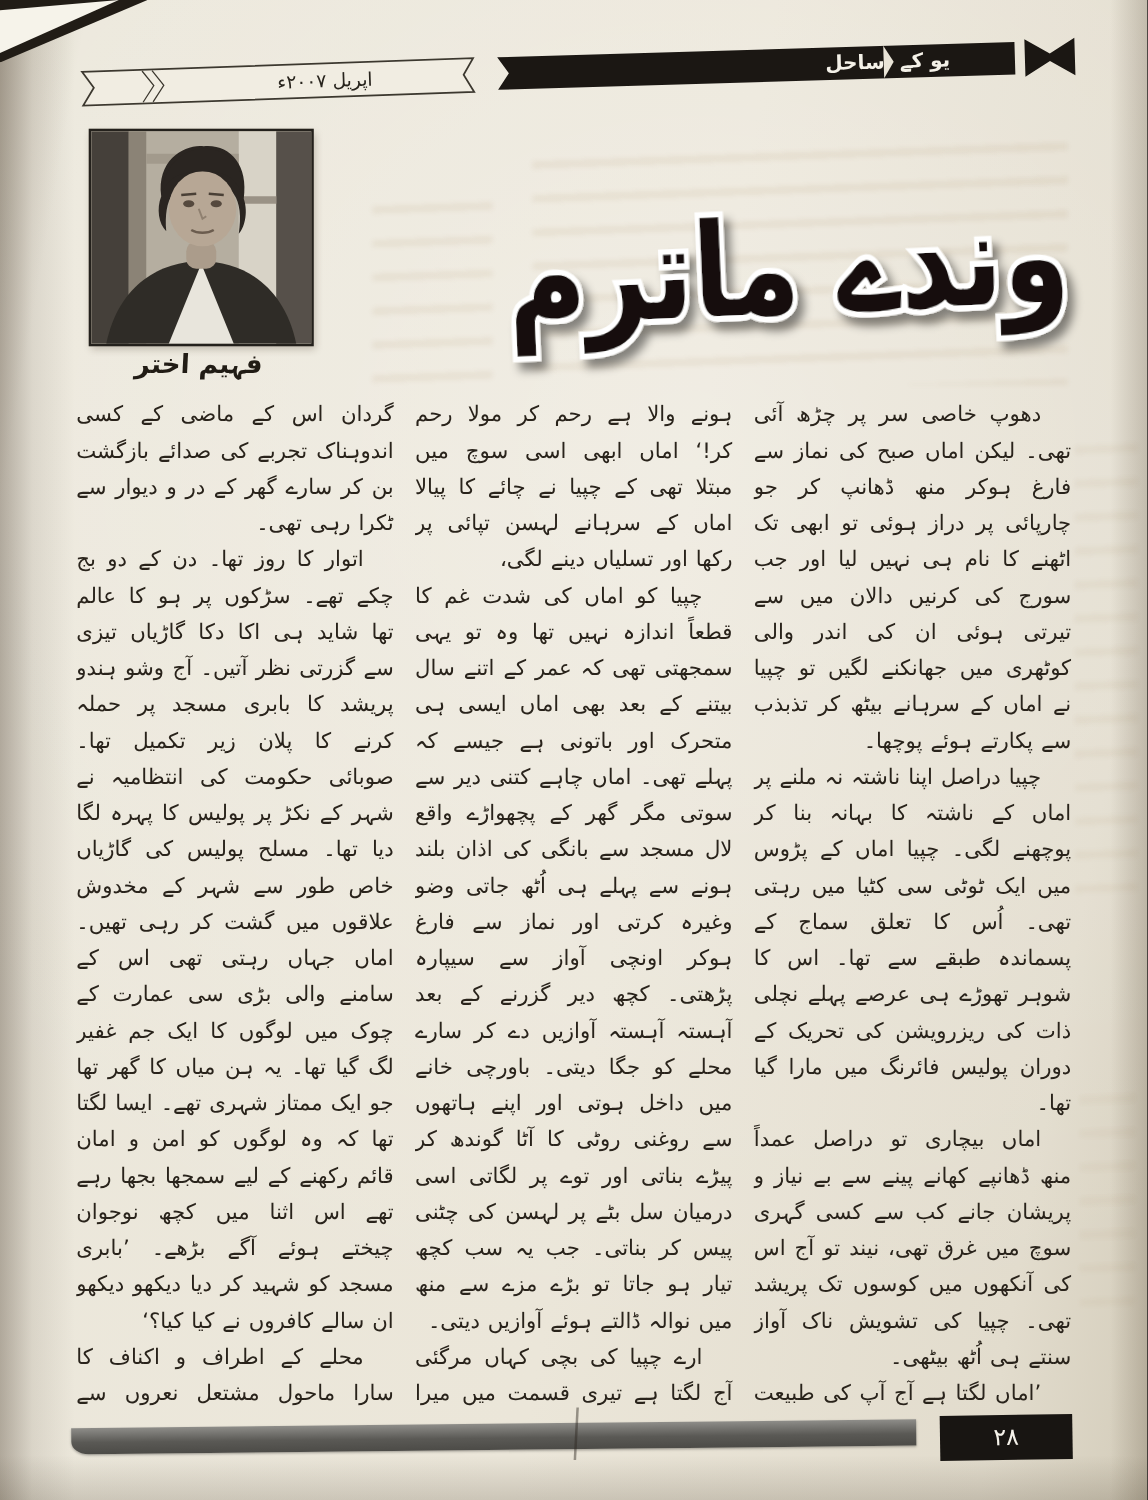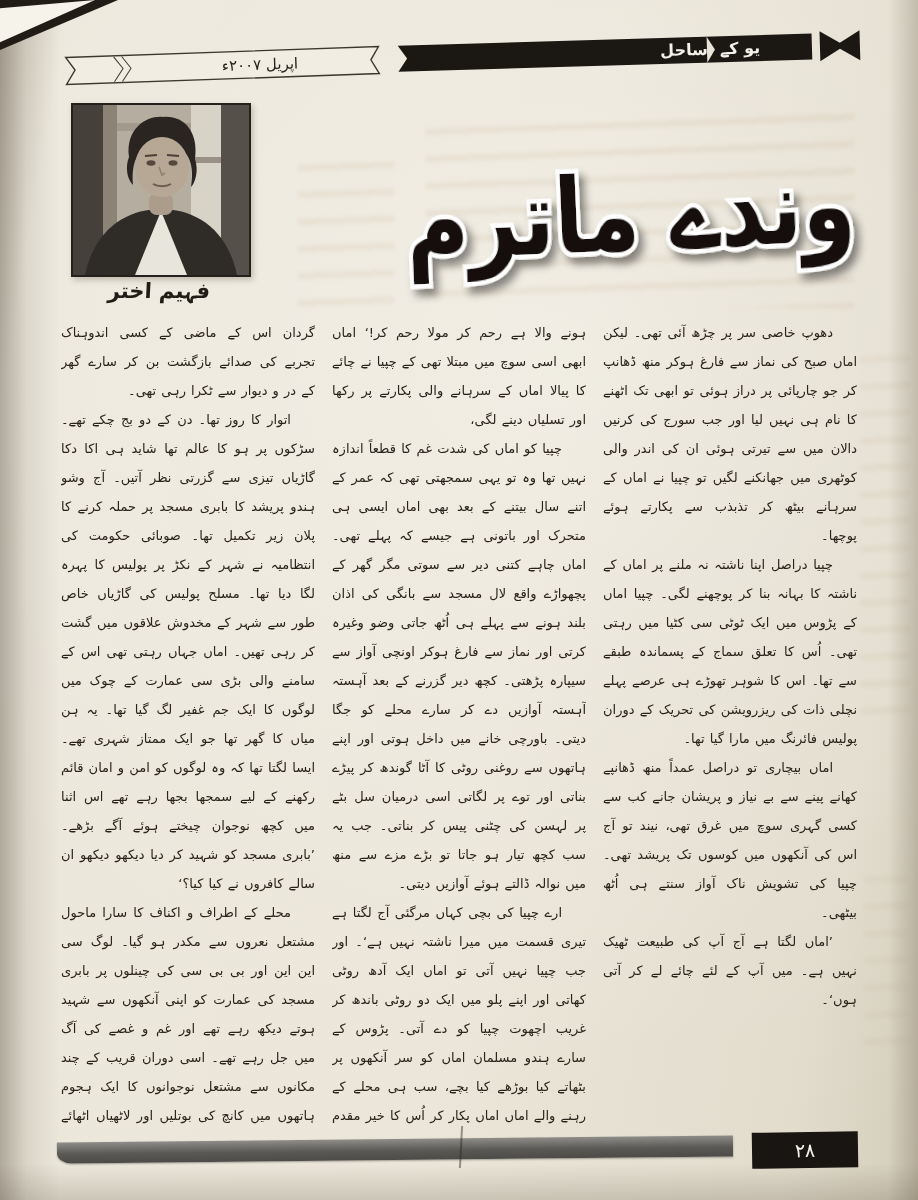--- a/index.html
+++ b/index.html
@@ -50,21 +50,21 @@
 
   
   .title-wrap{position:absolute;left:382px;top:100px;width:496px;height:215px;transform:rotate(-2.5deg);}
   .title-wrap svg{display:block;width:100%;height:100%;overflow:visible;}
 
   
   .columns{position:absolute;left:61px;top:318px;width:796px;height:816px;
     display:flex;gap:17px;direction:rtl;}
   .col{flex:1 1 0;height:812px;overflow:hidden;direction:rtl;}
   .col p{margin:0;padding:0;text-indent:24px;text-align:justify;
-    font-size:13px;line-height:29px;color:#29231b;word-spacing:1px;}
+    font-size:17px;line-height:29px;color:#29231b;word-spacing:1px;}
   .col p.cont{text-indent:0;}
 
   
   .footer-rule{position:absolute;left:57px;top:1139px;width:676px;height:21px;
     transform:rotate(-.6deg);border-bottom-left-radius:14px 10px;
     background:linear-gradient(180deg,#8e8d89 0%,#5a5955 55%,#4c4b47 100%);
     box-shadow:0 1px 2px rgba(0,0,0,.3);}
   .page-num{position:absolute;left:752px;top:1132px;width:106px;height:36px;
     transform:rotate(-.9deg);background:#181512;color:#f5f2ea;
     display:flex;align-items:center;justify-content:center;
@@ -148,21 +148,21 @@
   </h1>
 
   <main class="columns">
     <section class="col">
         <p>دھوپ خاصی سر پر چڑھ آئی تھی۔ لیکن اماں صبح کی نماز سے فارغ ہوکر منھ ڈھانپ کر جو چارپائی پر دراز ہوئی تو ابھی تک اٹھنے کا نام ہی نہیں لیا اور جب سورج کی کرنیں دالان میں سے تیرتی ہوئی ان کی اندر والی کوٹھری میں جھانکنے لگیں تو چپیا نے اماں کے سرہانے بیٹھ کر تذبذب سے پکارتے ہوئے پوچھا۔</p>
         <p>چپیا دراصل اپنا ناشتہ نہ ملنے پر اماں کے ناشتہ کا بہانہ بنا کر پوچھنے لگی۔ چپیا اماں کے پڑوس میں ایک ٹوٹی سی کٹیا میں رہتی تھی۔ اُس کا تعلق سماج کے پسماندہ طبقے سے تھا۔ اس کا شوہر تھوڑے ہی عرصے پہلے نچلی ذات کی ریزرویشن کی تحریک کے دوران پولیس فائرنگ میں مارا گیا تھا۔</p>
         <p>اماں بیچاری تو دراصل عمداً منھ ڈھانپے کھانے پینے سے بے نیاز و پریشان جانے کب سے کسی گہری سوچ میں غرق تھی، نیند تو آج اس کی آنکھوں میں کوسوں تک پریشد تھی۔ چپیا کی تشویش ناک آواز سنتے ہی اُٹھ بیٹھی۔</p>
         <p>’اماں لگتا ہے آج آپ کی طبیعت ٹھیک نہیں ہے۔ میں آپ کے لئے چائے لے کر آتی ہوں‘۔</p>
       </section>
     <section class="col">
-        <p class="cont">ہونے والا ہے رحم کر مولا رحم کر!‘ اماں ابھی اسی سوچ میں مبتلا تھی کے چپیا نے چائے کا پیالا اماں کے سرہانے والی پکارتے پر رکھا اور تسلیاں دینے لگی،</p>
+        <p class="cont">ہونے والا ہے رحم کر مولا رحم کر!‘ اماں ابھی اسی سوچ میں مبتلا تھی کے چپیا نے چائے کا پیالا اماں کے سرہانے لہسن تپائی پر رکھا اور تسلیاں دینے لگی،</p>
         <p>چپیا کو اماں کی شدت غم کا قطعاً اندازہ نہیں تھا وہ تو یہی سمجھتی تھی کہ عمر کے اتنے سال بیتنے کے بعد بھی اماں ایسی ہی متحرک اور باتونی ہے جیسے کہ پہلے تھی۔ اماں چاہے کتنی دیر سے سوتی مگر گھر کے پچھواڑے واقع لال مسجد سے بانگی کی اذان بلند ہونے سے پہلے ہی اُٹھ جاتی وضو وغیرہ کرتی اور نماز سے فارغ ہوکر اونچی آواز سے سیپارہ پڑھتی۔ کچھ دیر گزرنے کے بعد آہستہ آہستہ آوازیں دے کر سارے محلے کو جگا دیتی۔ باورچی خانے میں داخل ہوتی اور اپنے ہاتھوں سے روغنی روٹی کا آٹا گوندھ کر پیڑے بناتی اور توے پر لگاتی اسی درمیان سل بٹے پر لہسن کی چٹنی پیس کر بناتی۔ جب یہ سب کچھ تیار ہو جاتا تو بڑے مزے سے منھ میں نوالہ ڈالتے ہوئے آوازیں دیتی۔</p>
         <p>ارے چپیا کی بچی کہاں مرگئی آج لگتا ہے تیری قسمت میں میرا ناشتہ نہیں ہے‘۔ اور جب چپیا نہیں آتی تو اماں ایک آدھ روٹی کھاتی اور اپنے پلو میں ایک دو روٹی باندھ کر غریب اچھوت چپیا کو دے آتی۔ پڑوس کے سارے ہندو مسلمان اماں کو سر آنکھوں پر بٹھاتے کیا بوڑھے کیا بچے، سب ہی محلے کے رہنے والے اماں اماں پکار کر اُس کا خیر مقدم کرتے۔ اماں کو بھی سارے محلے کی فکر لگی رہتی تھی ہر ایک کے دکھ درد میں شامل ہو جاتی۔ لیکن آج اماں کے پاوں گھر کی دہلیز سے باہر نہیں نکلے۔ نہ جانے ایسا کیا ڈر غالب تھا کہ وہ آج سراسیمگی کے عالم میں عجیب حواس باختہ لگ رہی تھی ’اللہ خیر کرے!‘ کی مسلسل</p>
       </section>
     <section class="col">
         <p class="cont">گردان اس کے ماضی کے کسی اندوہناک تجربے کی صدائے بازگشت بن کر سارے گھر کے در و دیوار سے ٹکرا رہی تھی۔</p>
         <p>اتوار کا روز تھا۔ دن کے دو بج چکے تھے۔ سڑکوں پر ہو کا عالم تھا شاید ہی اکا دکا گاڑیاں تیزی سے گزرتی نظر آتیں۔ آج وشو ہندو پریشد کا بابری مسجد پر حملہ کرنے کا پلان زیر تکمیل تھا۔ صوبائی حکومت کی انتظامیہ نے شہر کے نکڑ پر پولیس کا پہرہ لگا دیا تھا۔ مسلح پولیس کی گاڑیاں خاص طور سے شہر کے مخدوش علاقوں میں گشت کر رہی تھیں۔ اماں جہاں رہتی تھی اس کے سامنے والی بڑی سی عمارت کے چوک میں لوگوں کا ایک جم غفیر لگ گیا تھا۔ یہ ہن میاں کا گھر تھا جو ایک ممتاز شہری تھے۔ ایسا لگتا تھا کہ وہ لوگوں کو امن و امان قائم رکھنے کے لیے سمجھا بجھا رہے تھے اس اثنا میں کچھ نوجوان چیختے ہوئے آگے بڑھے۔ ’بابری مسجد کو شہید کر دیا دیکھو دیکھو ان سالے کافروں نے کیا کیا؟‘</p>
         <p>محلے کے اطراف و اکناف کا سارا ماحول مشتعل نعروں سے مکدر ہو گیا۔ لوگ سی این این اور بی بی سی کی چینلوں پر بابری مسجد کی عمارت کو اپنی آنکھوں سے شہید ہوتے دیکھ رہے تھے اور غم و غصے کی آگ میں جل رہے تھے۔ اسی دوران قریب کے چند مکانوں سے مشتعل نوجوانوں کا ایک ہجوم ہاتھوں میں کانچ کی بوتلیں اور لاٹھیاں اٹھائے چیختا چلاتا ہوا آیا اور پچھواڑے لال مسجد والی گلی میں غائب ہو گیا۔ اماں ہڑبڑا کر گھر کی چوکھٹ سے باہر نکل آئی اب کچھ لفنگے نوجوانوں کا ٹولہ ہاتھوں میں تیزاب کی جلتی ہوئی بوتلیں لیے ہن میاں کی عمارت کے چوک میں داخل ہو چکا تھا۔ اماں بدحواسی میں دوڑتی ہوئی ہن میاں کے گھر پہونچ گئی۔ نعروں کے شور اور ہنگامے سے کان پڑی آواز نہیں سنائی دے رہی تھی ہن میاں کے سارے افراد کنبہ ٹیلی ویژن سے چپکے ہوئے تھے‘۔ اماں نے شور شرابے کے بیچ</p>
       </section>
   </main>
 

